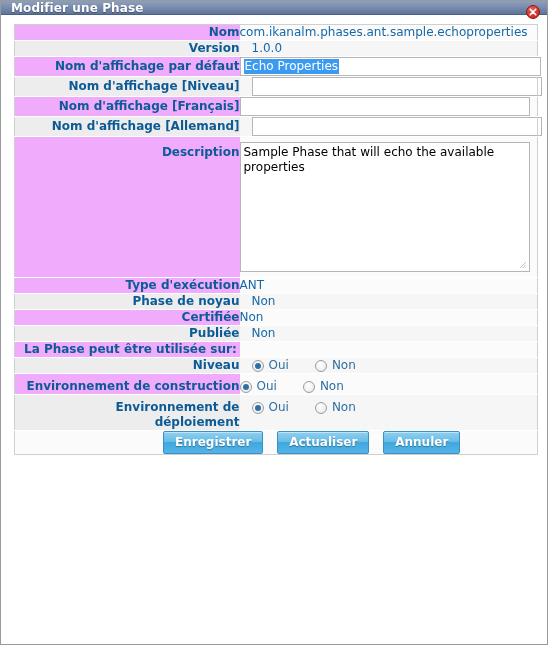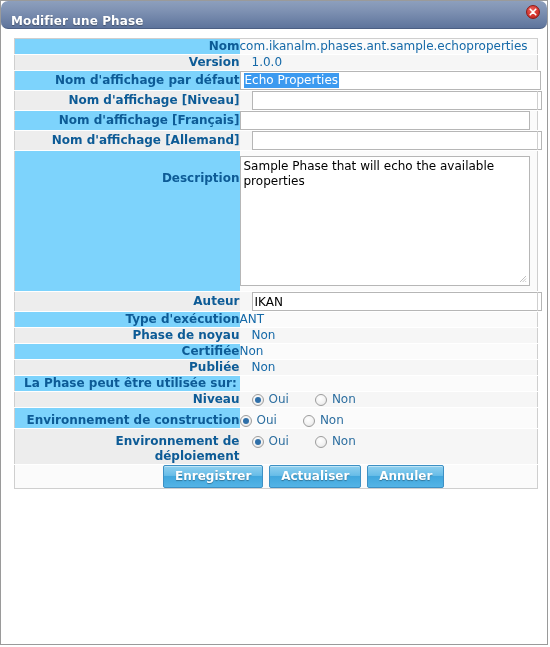--- a/index.html
+++ b/index.html
@@ -20,27 +20,26 @@
     width: 548px;
     height: 645px;
     border: 1px solid #9a9a9a;
     box-sizing: border-box;
     background: #ffffff;
   }
 
   
   .titlebar {
     position: relative;
-    height: 28px;
+    height: 14px;
     background: linear-gradient(to bottom, #8d9fbd 0%, #7f92b3 35%, #5e749c 100%);
     border-bottom: 1px solid #4c5f83;
     display: flex;
-    align-items: flex-end;
-    box-sizing: border-box;
-    border-radius: 7px;
+    align-items: flex-start;
+    box-sizing: border-box;
   }
   .titlebar-text {
     color: #ffffff;
     font-weight: bold;
     font-size: 12px;
     padding-left: 10px;
     letter-spacing: .1px;
     text-shadow: 0 1px 1px rgba(0,0,0,.35);
     white-space: nowrap;
   }
@@ -71,21 +70,21 @@
     table-layout: fixed;
   }
   table.form tr { }
   table.form td {
     padding: 0;
     vertical-align: middle;
   }
 
   td.label {
     width: 225px;
-    background: #7dd3fc;
+    background: #f0abfc;
     color: #0d5b96;
     font-weight: bold;
     font-size: 12px;
     text-align: right;
     padding: 4px 7px 4px 6px;
     box-sizing: border-box;
     line-height: 15px;
     border-bottom: 1px solid #ffffff;
   }
   tr.alt td.label { background: #ededed; }
@@ -198,21 +197,21 @@
   }
   .btn {
     display: inline-block;
     border: 1px solid #3d90c4;
     border-radius: 2px;
     background: linear-gradient(to bottom, #8fd0ef 0%, #68bde8 45%, #41a7dd 50%, #54b4e6 100%);
     color: #ffffff;
     font-weight: bold;
     font-size: 12px;
     padding: 3px 11px 4px;
-    margin-right: 2px;
+    margin-right: 10px;
     cursor: pointer;
     text-shadow: 0 1px 1px rgba(0,0,0,.32);
     box-shadow: inset 0 1px 0 rgba(255,255,255,.45);
     line-height: 14px;
   }
 </style>
 </head>
 <body>
 
 <div class="window">
@@ -264,37 +263,31 @@
       </tr>
 
       <tr class="alt">
         <td class="label">Nom d'affichage [Allemand]</td>
         <td class="value">
           <input class="txt" type="text" value="" style="">
         </td>
       </tr>
 
       <tr>
-        <td class="label" style="vertical-align:top; padding-top:20px;margin-top:48px;">Description</td>
+        <td class="label" style="vertical-align:top; padding-top:8px;margin-top:48px;">Description</td>
         <td class="value" style="padding-top:5px; padding-bottom:5px;">
           <div class="area-wrap">
             <textarea class="area" style="">Sample Phase that will echo the available properties</textarea>
             <svg class="grip" viewBox="0 0 8 8">
               <path d="M7 1 L1 7 M7 3.6 L3.6 7 M7 6.2 L6.2 7" stroke="#b0b0b0" stroke-width="0.8"></path>
             </svg>
           </div>
         </td>
       </tr>
 
-      <tr class="alt">
-        <td class="label">Auteur</td>
-        <td class="value">
-          <input class="txt" type="text" value="IKAN" style="">
-        </td>
-      </tr>
 
       <tr>
         <td class="label">Type d'exécution</td>
         <td class="value">ANT</td>
       </tr>
 
       <tr class="alt">
         <td class="label">Phase de noyau</td>
         <td class="value">Non</td>
       </tr>

